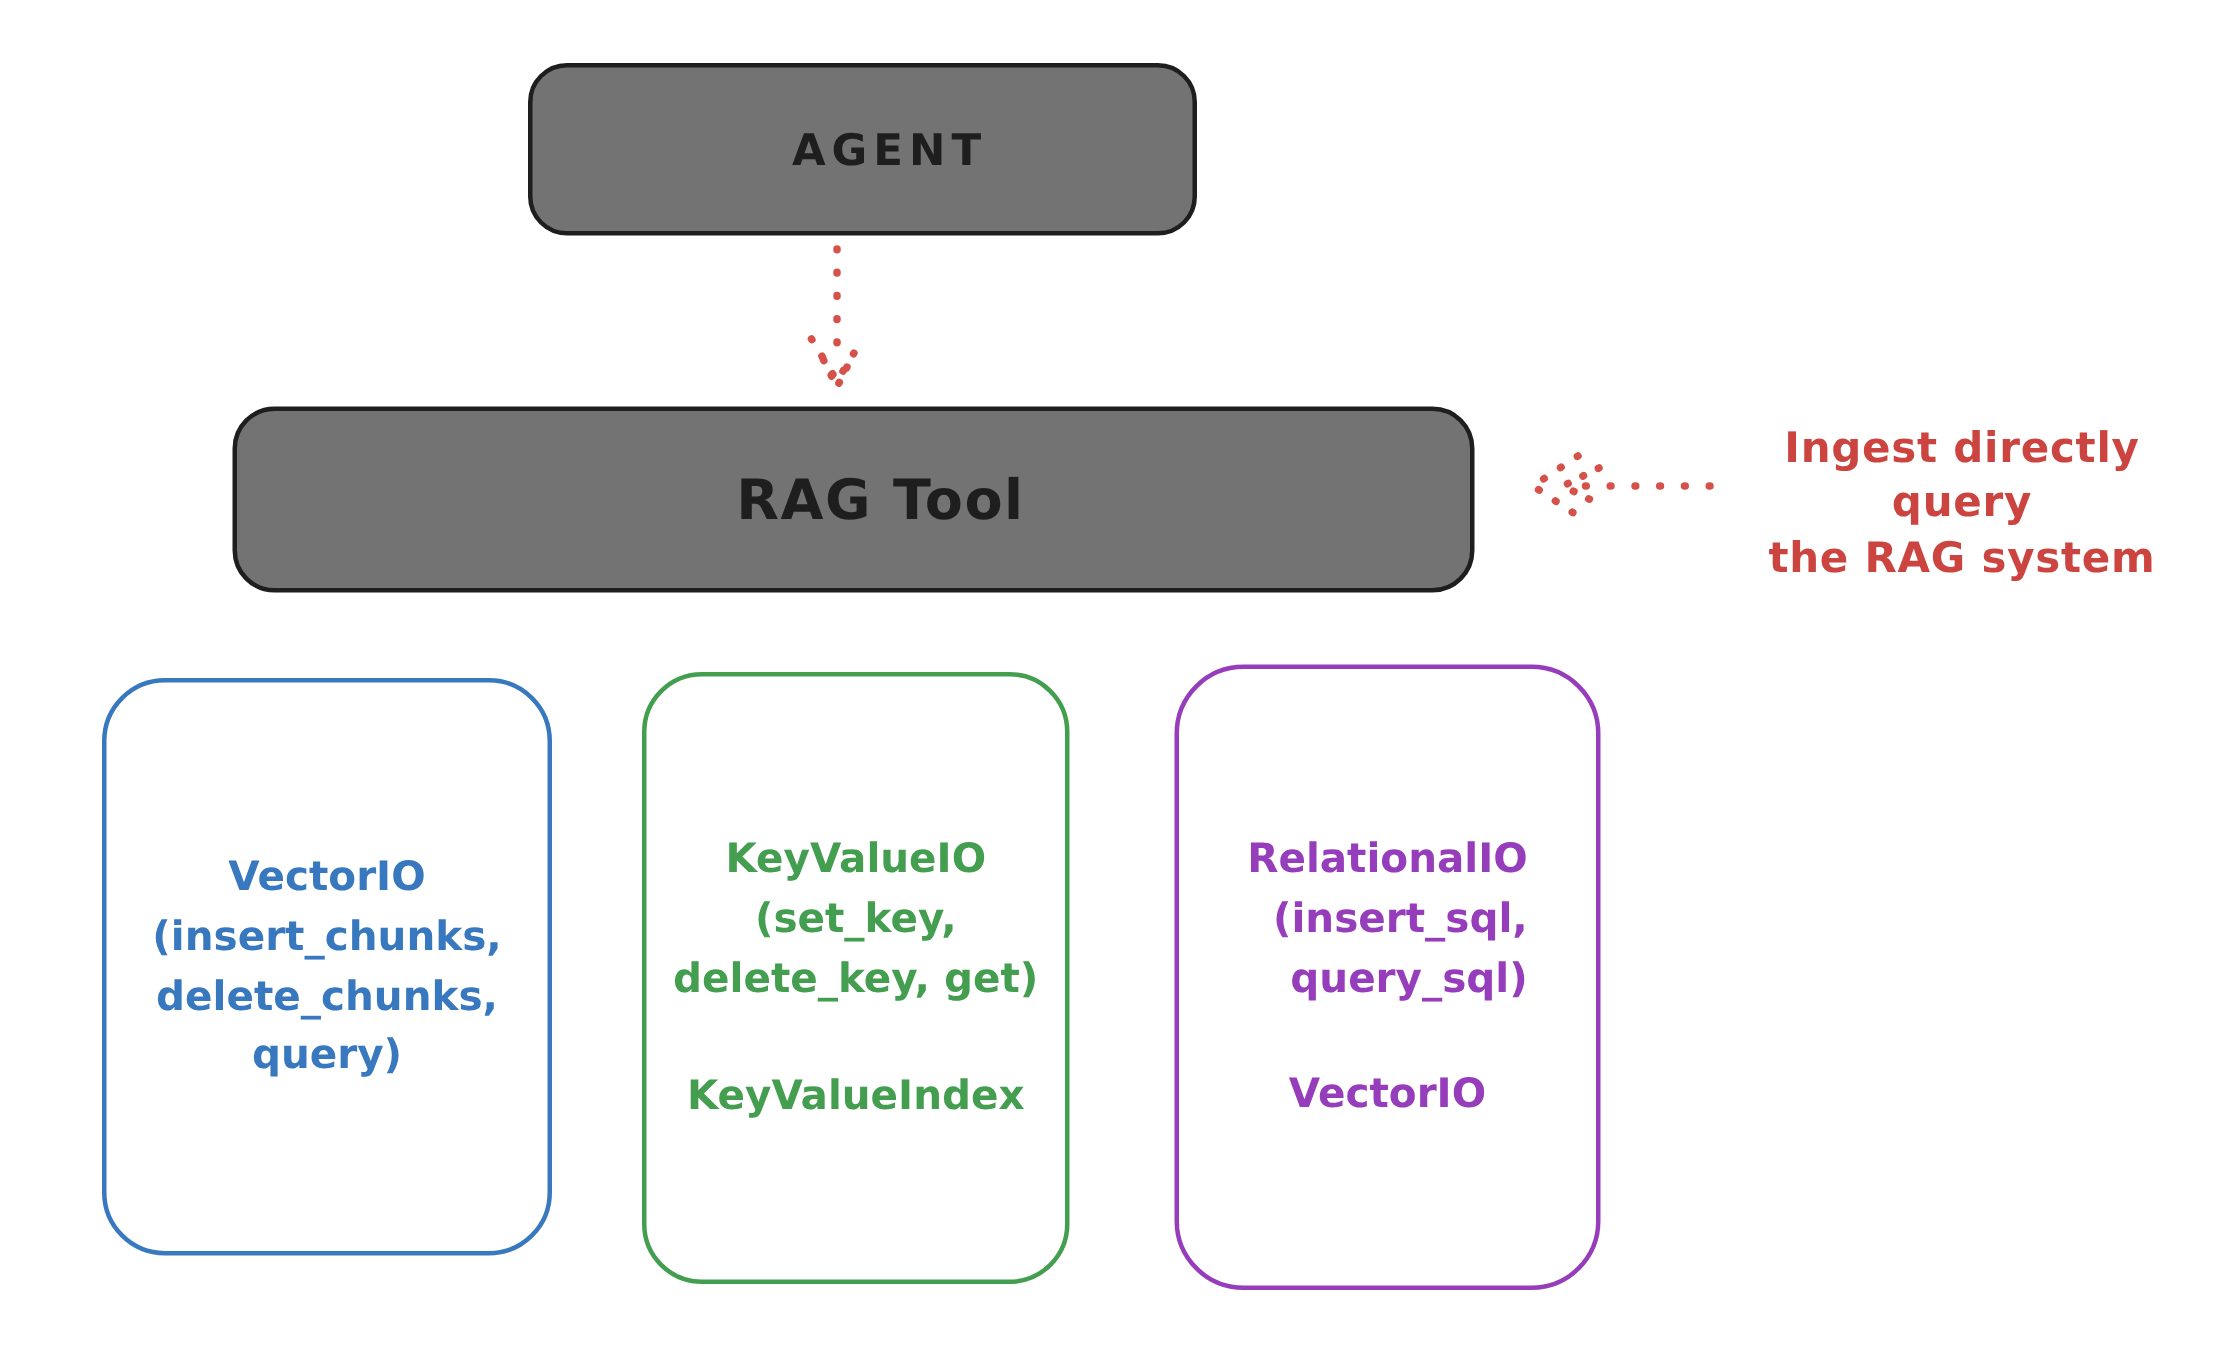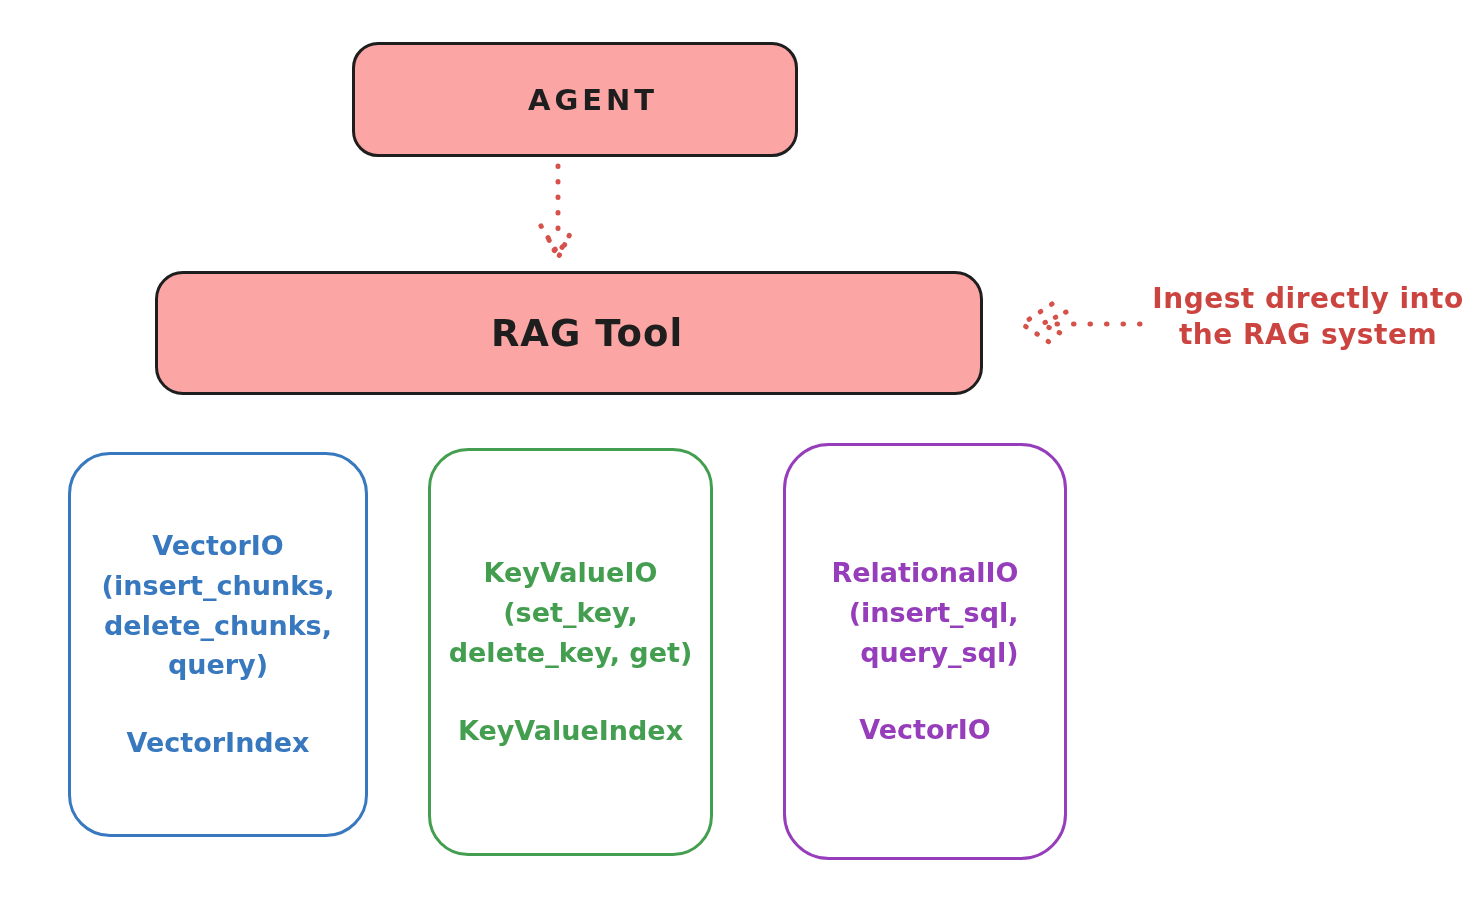--- a/index.html
+++ b/index.html
@@ -9,21 +9,21 @@
   }
   .canvas {
     position: relative;
     width: 1484px;
     height: 910px;
     background: #ffffff;
     overflow: hidden;
   }
   .box {
     position: absolute;
-    background: #fca5a5;
+    background: #737373;
     border: 3.5px solid #1e1e1e;
     display: flex;
     align-items: center;
     justify-content: center;
     color: #1e1e1e;
     padding-left: 36px;
   }
   .box-agent {
     left: 352px; top: 42px;
     width: 446px; height: 115px;
@@ -97,29 +97,28 @@
   </div>
 
   <svg class="arrow arrow-left" width="140" height="56" viewBox="0 0 140 56">
     <g stroke="#d4524a" stroke-width="5" stroke-linecap="round" fill="none">
       <path d="M132 28 L36 28" stroke-dasharray="0.5 16"></path>
       <path d="M44 8 L14 28 L44 48" stroke-dasharray="0.5 13"></path>
       <path d="M58 16 L34 28 L58 40" stroke-dasharray="0.5 11"></path>
     </g>
   </svg>
 
-  <div class="annotation">Ingest directly into
+  <div class="annotation">Ingest directly query
 the RAG system</div>
 
   <div class="io-box io-blue">
     <div class="methods">VectorIO
 (insert_chunks,
 delete_chunks,
 query)</div>
-    <div class="index-label">VectorIndex</div>
   </div>
 
   <div class="io-box io-green">
     <div class="methods">KeyValueIO
 (set_key,
 delete_key, get)</div>
     <div class="index-label">KeyValueIndex</div>
   </div>
 
   <div class="io-box io-purple">

